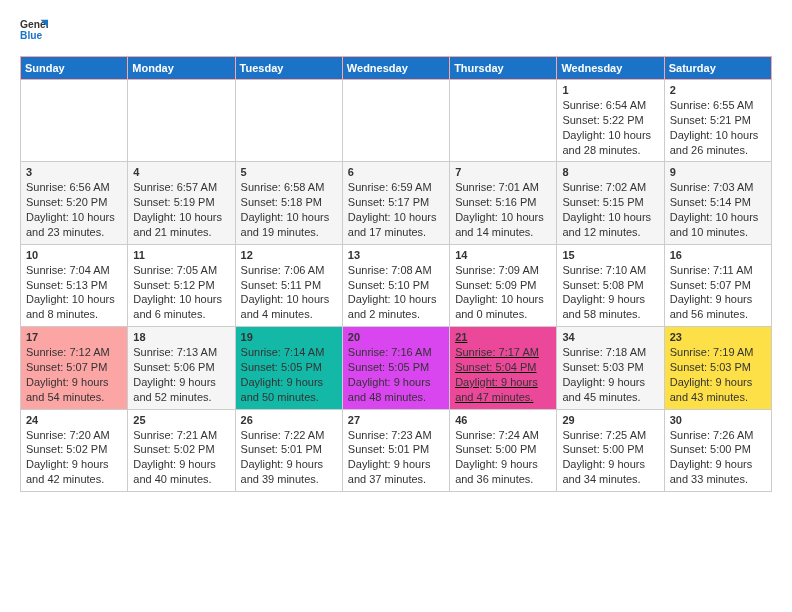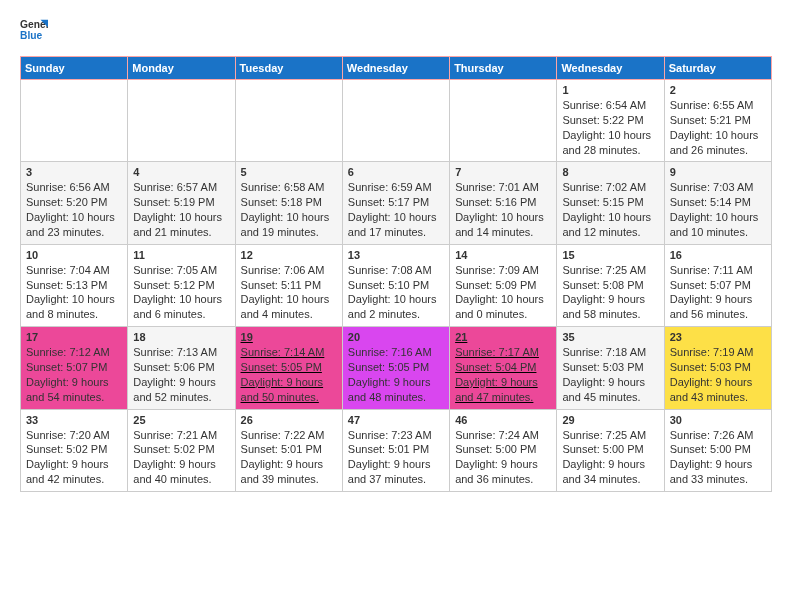--- a/index.html
+++ b/index.html
@@ -209,96 +209,96 @@
 Daylight: 10 hours and 2 minutes.</div>
           </td>
           <td>
             <span class="day-num">14</span>
             <div class="day-info">Sunrise: 7:09 AM
 Sunset: 5:09 PM
 Daylight: 10 hours and 0 minutes.</div>
           </td>
           <td>
             <span class="day-num">15</span>
-            <div class="day-info">Sunrise: 7:25 AM
+            <div class="day-info">Sunrise: 7:10 AM
 Sunset: 5:08 PM
 Daylight: 9 hours and 58 minutes.</div>
           </td>
           <td>
             <span class="day-num">16</span>
             <div class="day-info">Sunrise: 7:11 AM
 Sunset: 5:07 PM
 Daylight: 9 hours and 56 minutes.</div>
           </td>
         </tr>
         <tr>
-          <td style="background: #ec4899;">
+          <td style="background: #fca5a5;">
             <span class="day-num">17</span>
             <div class="day-info">Sunrise: 7:12 AM
 Sunset: 5:07 PM
 Daylight: 9 hours and 54 minutes.</div>
           </td>
           <td style="background: rgb(245, 245, 245); margin-top: 45px;">
             <span class="day-num">18</span>
             <div class="day-info">Sunrise: 7:13 AM
 Sunset: 5:06 PM
 Daylight: 9 hours and 52 minutes.</div>
           </td>
-          <td style="background: #ec4899; text-decoration: underline;">
+          <td style="background: #14b8a6;">
             <span class="day-num">19</span>
             <div class="day-info">Sunrise: 7:14 AM
 Sunset: 5:05 PM
 Daylight: 9 hours and 50 minutes.</div>
           </td>
           <td style="background: #d946ef;">
             <span class="day-num">20</span>
             <div class="day-info">Sunrise: 7:16 AM
 Sunset: 5:05 PM
 Daylight: 9 hours and 48 minutes.</div>
           </td>
           <td style="background: #ec4899; text-decoration: underline;">
             <span class="day-num">21</span>
             <div class="day-info">Sunrise: 7:17 AM
 Sunset: 5:04 PM
 Daylight: 9 hours and 47 minutes.</div>
           </td>
           <td style="background: rgb(245, 245, 245);">
-            <span class="day-num">35</span>
+            <span class="day-num">34</span>
             <div class="day-info">Sunrise: 7:18 AM
 Sunset: 5:03 PM
 Daylight: 9 hours and 45 minutes.</div>
           </td>
           <td style="background: #fde047;">
             <span class="day-num">23</span>
             <div class="day-info">Sunrise: 7:19 AM
 Sunset: 5:03 PM
 Daylight: 9 hours and 43 minutes.</div>
           </td>
         </tr>
         <tr>
           <td>
-            <span class="day-num">33</span>
+            <span class="day-num">24</span>
             <div class="day-info">Sunrise: 7:20 AM
 Sunset: 5:02 PM
 Daylight: 9 hours and 42 minutes.</div>
           </td>
           <td>
             <span class="day-num">25</span>
             <div class="day-info">Sunrise: 7:21 AM
 Sunset: 5:02 PM
 Daylight: 9 hours and 40 minutes.</div>
           </td>
           <td>
             <span class="day-num">26</span>
             <div class="day-info">Sunrise: 7:22 AM
 Sunset: 5:01 PM
 Daylight: 9 hours and 39 minutes.</div>
           </td>
           <td>
-            <span class="day-num">47</span>
+            <span class="day-num">27</span>
             <div class="day-info">Sunrise: 7:23 AM
 Sunset: 5:01 PM
 Daylight: 9 hours and 37 minutes.</div>
           </td>
           <td>
             <span class="day-num">46</span>
             <div class="day-info">Sunrise: 7:24 AM
 Sunset: 5:00 PM
 Daylight: 9 hours and 36 minutes.</div>
           </td>

